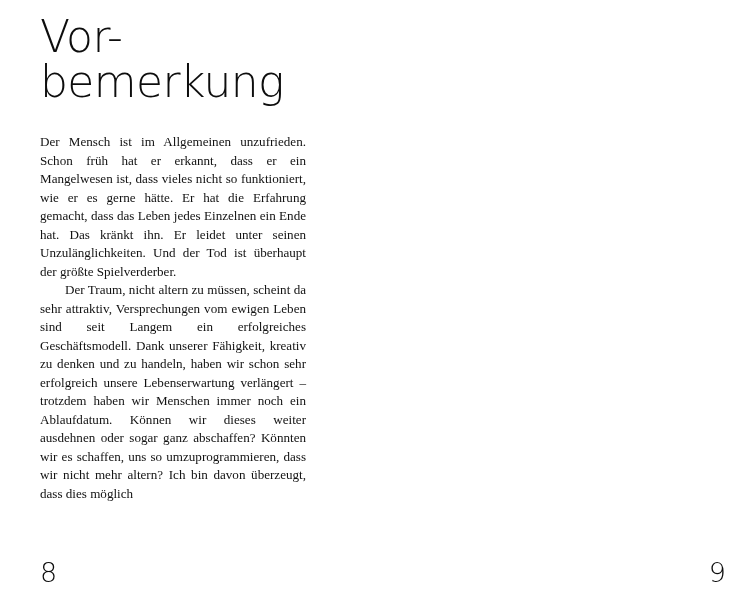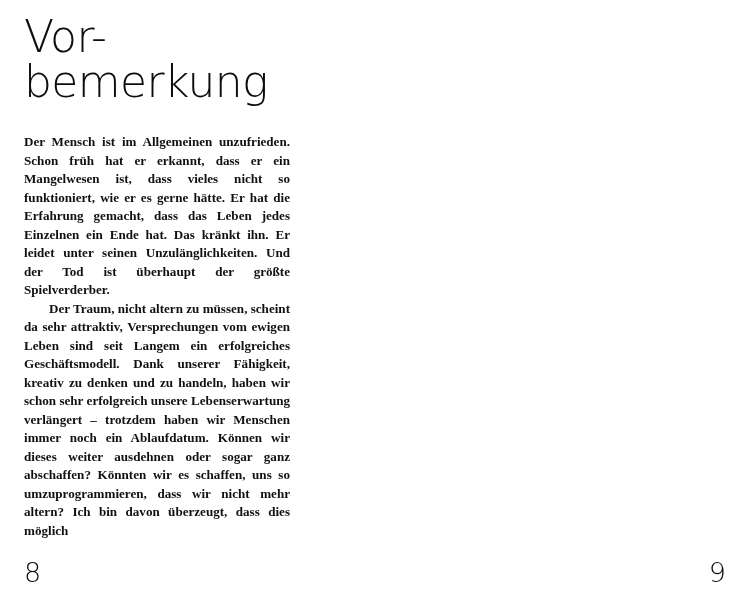--- a/index.html
+++ b/index.html
@@ -24,21 +24,21 @@
     box-sizing: border-box;
   }
 
   .page {
     position: absolute;
     top: 0;
     height: 610px;
     background: #ffffff;
     box-sizing: border-box;
   }
-  .page-left  { left: 0;   width: 375px; }
+  .page-left  { left: 16px;   width: 375px; }
   .page-right { left: 375px; width: 375px; }
 
   
   .chapter-title {
     position: absolute;
     left: 24px;
     top: 14px;
     width: 300px;
     font-family: "DejaVu Sans", "Liberation Sans", sans-serif;
     font-weight: 300;
@@ -56,21 +56,20 @@
     line-height: 18.5px;
     text-align: justify;
     text-justify: inter-word;
     color: #111111;
     hyphens: manual;
   }
   .col-left {
     left: 24px;
     top: 133px;
     width: 266px;
-    font-weight: bold;
   }
 
   .para {
     margin: 0;
     text-indent: 0;
   }
   .para + .para {
     text-indent: 25px;
   }
 

